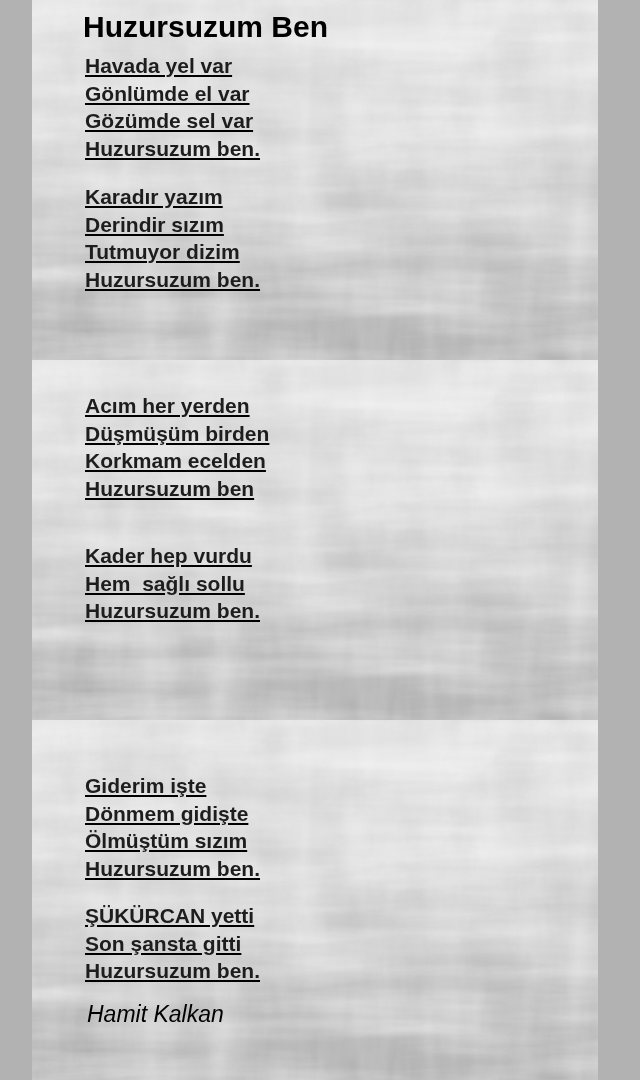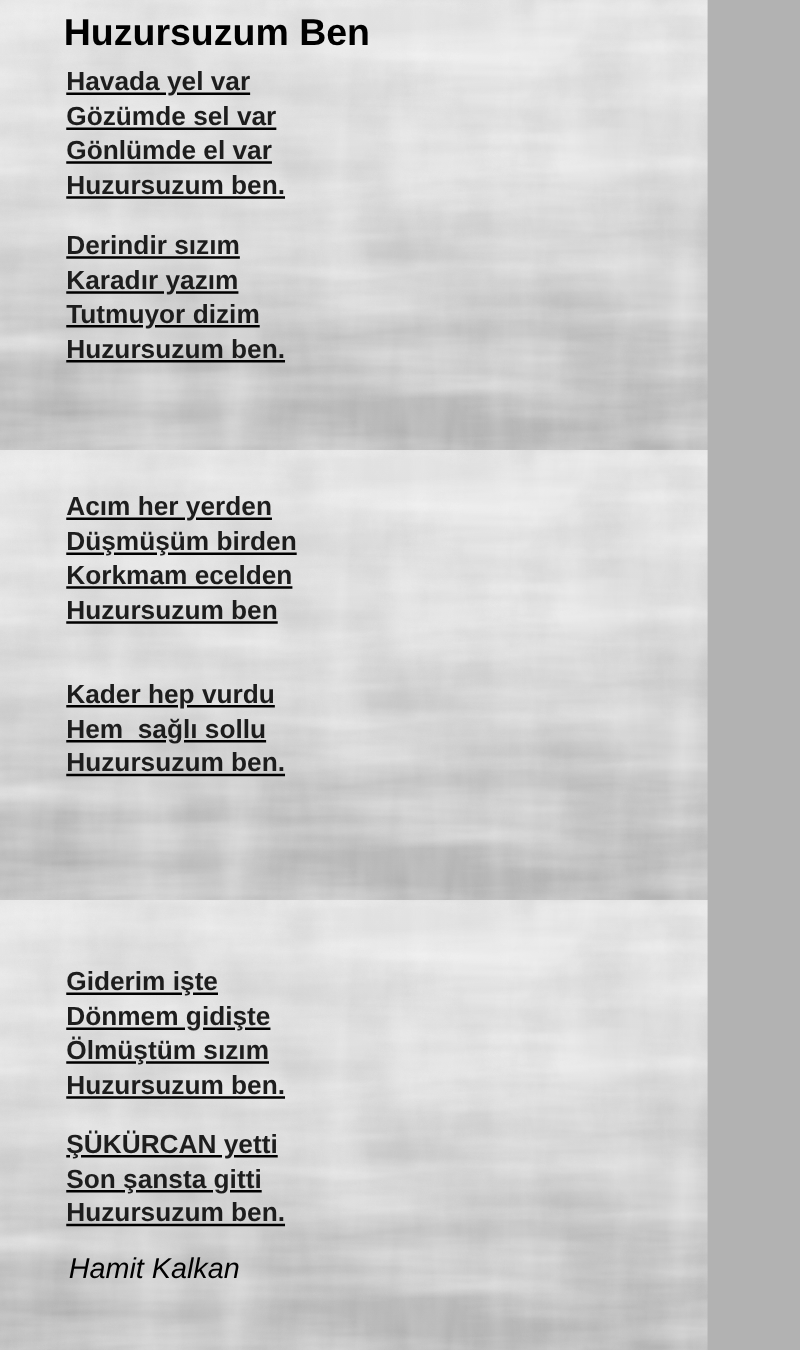--- a/index.html
+++ b/index.html
@@ -4,20 +4,21 @@
 <style>
   html, body { margin: 0; padding: 0; }
   body { width: 640px; background: #b2b2b2; }
 
   .page {
     position: relative;
     width: 566px;
     height: 1080px;
     overflow: hidden;
     font-family: "Liberation Sans", "DejaVu Sans", sans-serif;
+    margin-left: 32px;
   }
 
   
   .bg { position: absolute; inset: 0; z-index: 0; }
   .tile {
     position: absolute;
     left: 0;
     width: 640px;
     height: 360px;
     background: linear-gradient(180deg,
@@ -115,28 +116,28 @@
       </svg>
     </div>
   </div>
 
   <div class="poem-layer">
 
     <h1 class="title">Huzursuzum Ben</h1>
 
     <div class="stanza stanza-1">
       <div class="line">Havada yel var</div>
+      <div class="line">Gönlümde el var</div>
       <div class="line">Gözümde sel var</div>
-      <div class="line">Gönlümde el var</div>
       <div class="line">Huzursuzum ben.</div>
     </div>
 
     <div class="stanza stanza-2">
+      <div class="line">Karadır yazım</div>
       <div class="line">Derindir sızım</div>
-      <div class="line">Karadır yazım</div>
       <div class="line">Tutmuyor dizim</div>
       <div class="line">Huzursuzum ben.</div>
     </div>
 
     <div class="stanza stanza-3">
       <div class="line">Acım her yerden</div>
       <div class="line">Düşmüşüm birden</div>
       <div class="line">Korkmam ecelden</div>
       <div class="line">Huzursuzum ben</div>
     </div>

